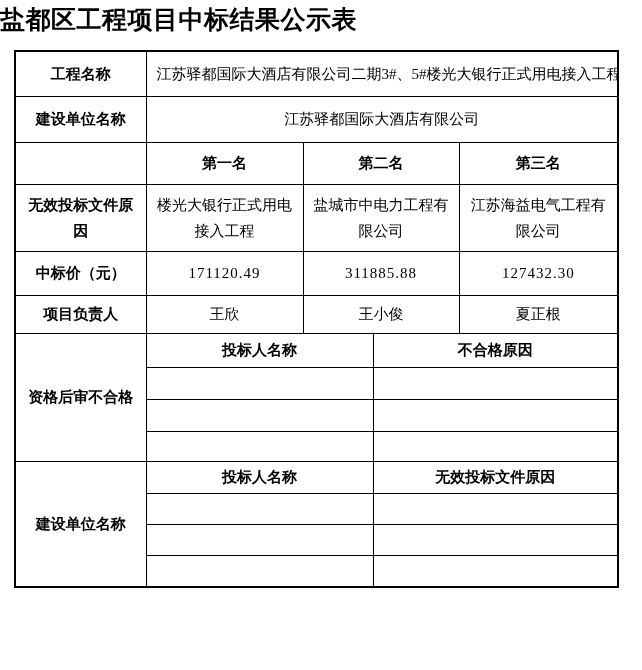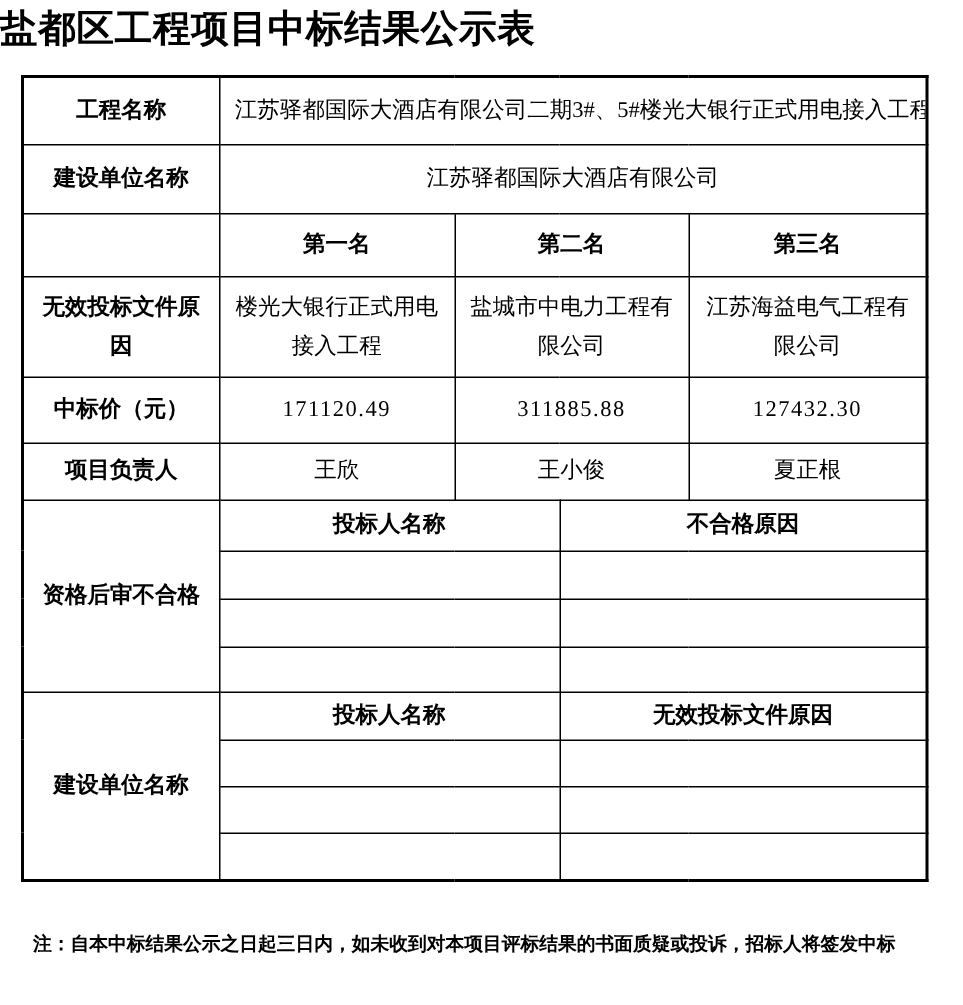--- a/index.html
+++ b/index.html
@@ -146,16 +146,15 @@
       <td colspan="2"></td>
     </tr>
     <tr style="height:32px">
       <td colspan="2"></td>
       <td colspan="2"></td>
     </tr>
   </tbody>
     </table>
 
   <div class="note">
-    <div>注：自本中标结果公示之日起三日内，如未收到对本项目评标结果的书面质疑或投诉，招标人将签发中标</div>
   </div>
 
 </div>
 
 </body></html>

